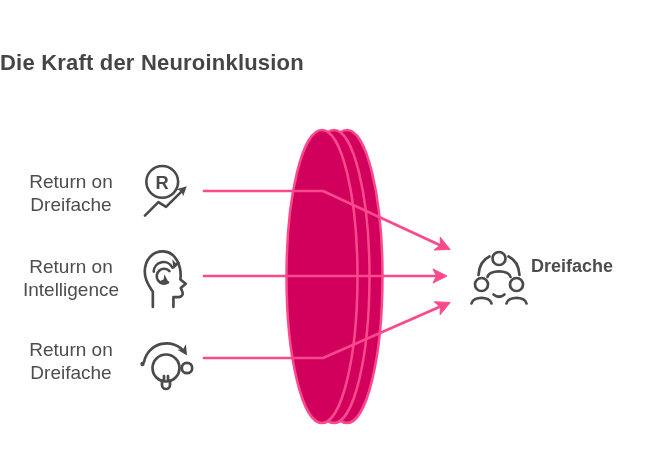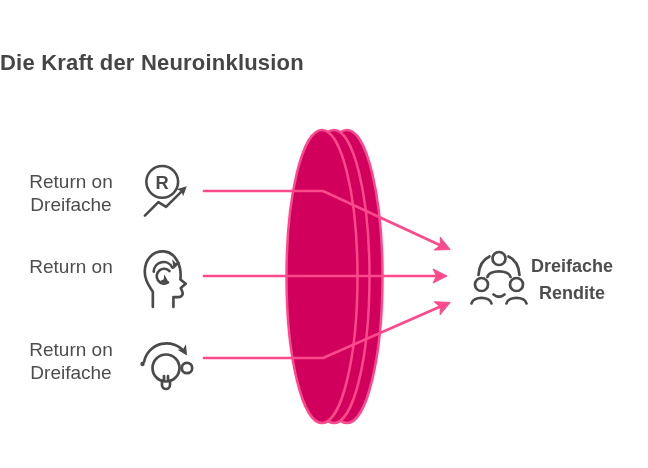--- a/index.html
+++ b/index.html
@@ -132,20 +132,21 @@
     <svg viewBox="0 0 54 60">
       <circle class="istroke" cx="21" cy="20" r="16.5"></circle>
       <text class="iletter" x="21" y="27">R</text>
       <path class="istroke" d="M3,55 L17,41 L25,46 L43,28"></path>
       <polygon class="ifill" points="0,0 -10,-5 -7.5,0 -10,5" transform="translate(46.5,24.5) rotate(-43.5)"></polygon>
     </svg>
   </div>
 
   <div class="item-label" style="top:255px;">
     <div>Return on</div>
+    <div>Intelligence</div>
   </div>
   <div class="icon" style="left:140px;top:246px;width:56px;height:63px;">
     <svg viewBox="0 0 56 64">
       <path class="istroke" d="M33.5,62 V52 H38.5 C42,52 43.6,49.4 42.6,46.6 L41,42.6 L46,38.4 L40.6,34 C42.2,19.6 35.2,5.8 23.4,5.5 C11,5.2 4.6,15.2 4.4,25.8 C4.2,35.8 9.6,41.6 12.6,46.4 V62"></path>
       <path class="istroke" d="M13.5,26 A10,10 0 0,1 32.5,22"></path>
       <polygon class="ifill" points="0,0 -9,-4.5 -6.5,0 -9,4.5" transform="translate(33.5,23.5) rotate(110)"></polygon>
       <path class="istroke" d="M29.5,25.5 A7.5,7.5 0 1,0 28,37"></path>
       <polygon class="ifill" points="0,0 -9,-4.5 -6.5,0 -9,4.5" transform="translate(29,37.5) rotate(35)"></polygon>
     </svg>
   </div>
@@ -174,16 +175,15 @@
       <path class="istroke" d="M1.5,57.5 C3,50 20,50 21.5,57.5"></path>
       <circle class="istroke" cx="46.5" cy="38.5" r="6.5"></circle>
       <path class="istroke" d="M36.5,57.5 C38,50 55,50 56.5,57.5"></path>
       <path class="istroke" d="M8.5,29 Q9.5,15 19.5,10.5"></path>
       <path class="istroke" d="M49.5,29 Q48.5,15 38.5,10.5"></path>
       <path class="istroke" d="M23.5,48.5 Q29,53 34.5,48.5"></path>
     </svg>
   </div>
   <div class="result-label">
     <div>Dreifache</div>
-    <div>Rendite</div>
   </div>
 
 </div>
 
 </body></html>

